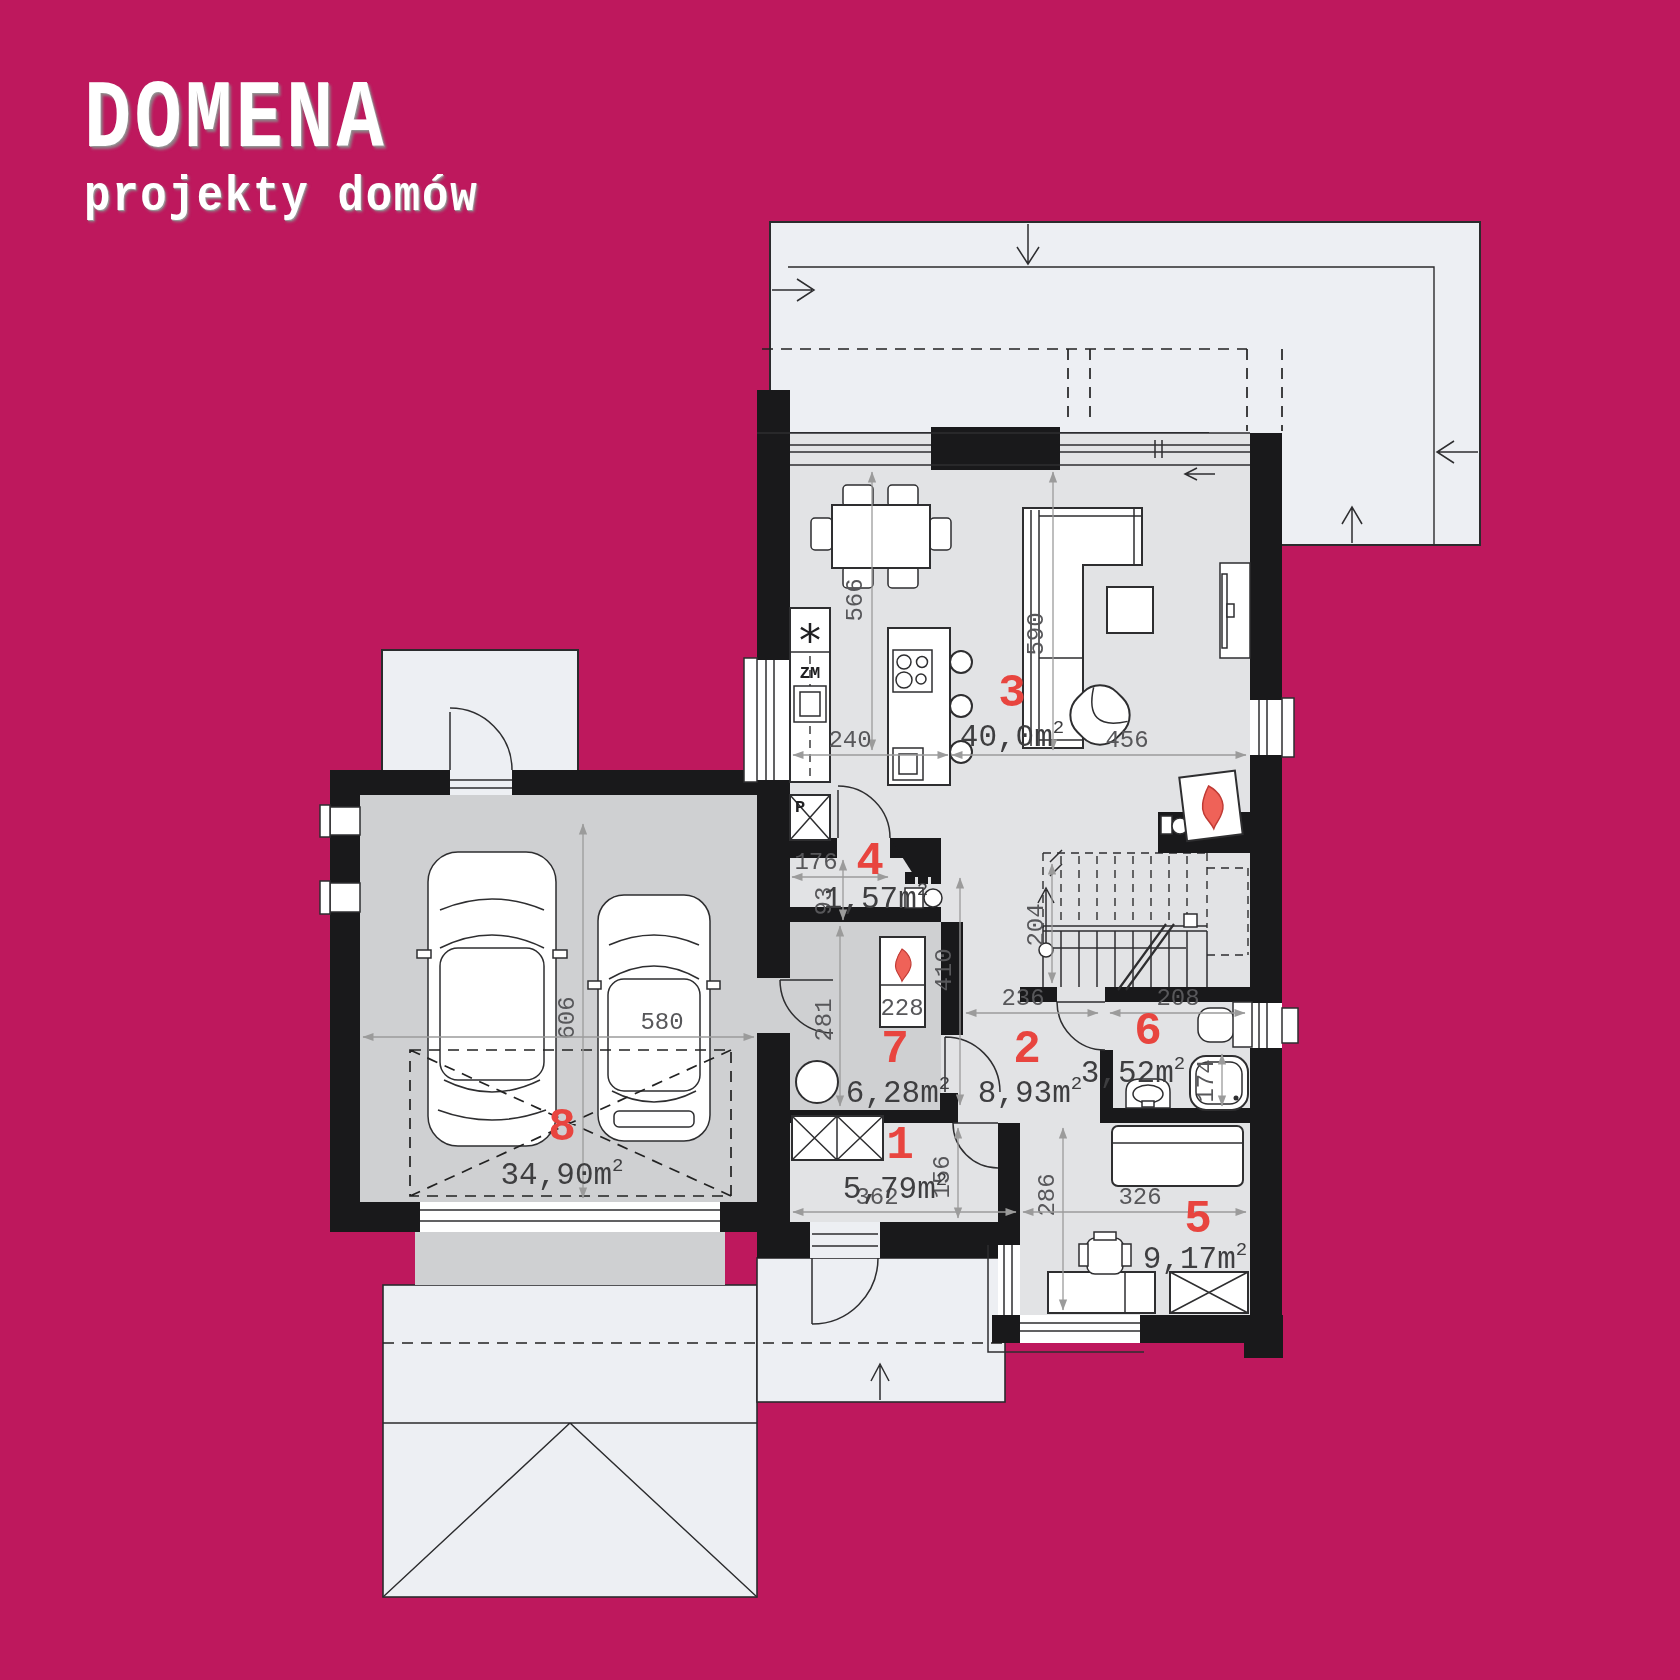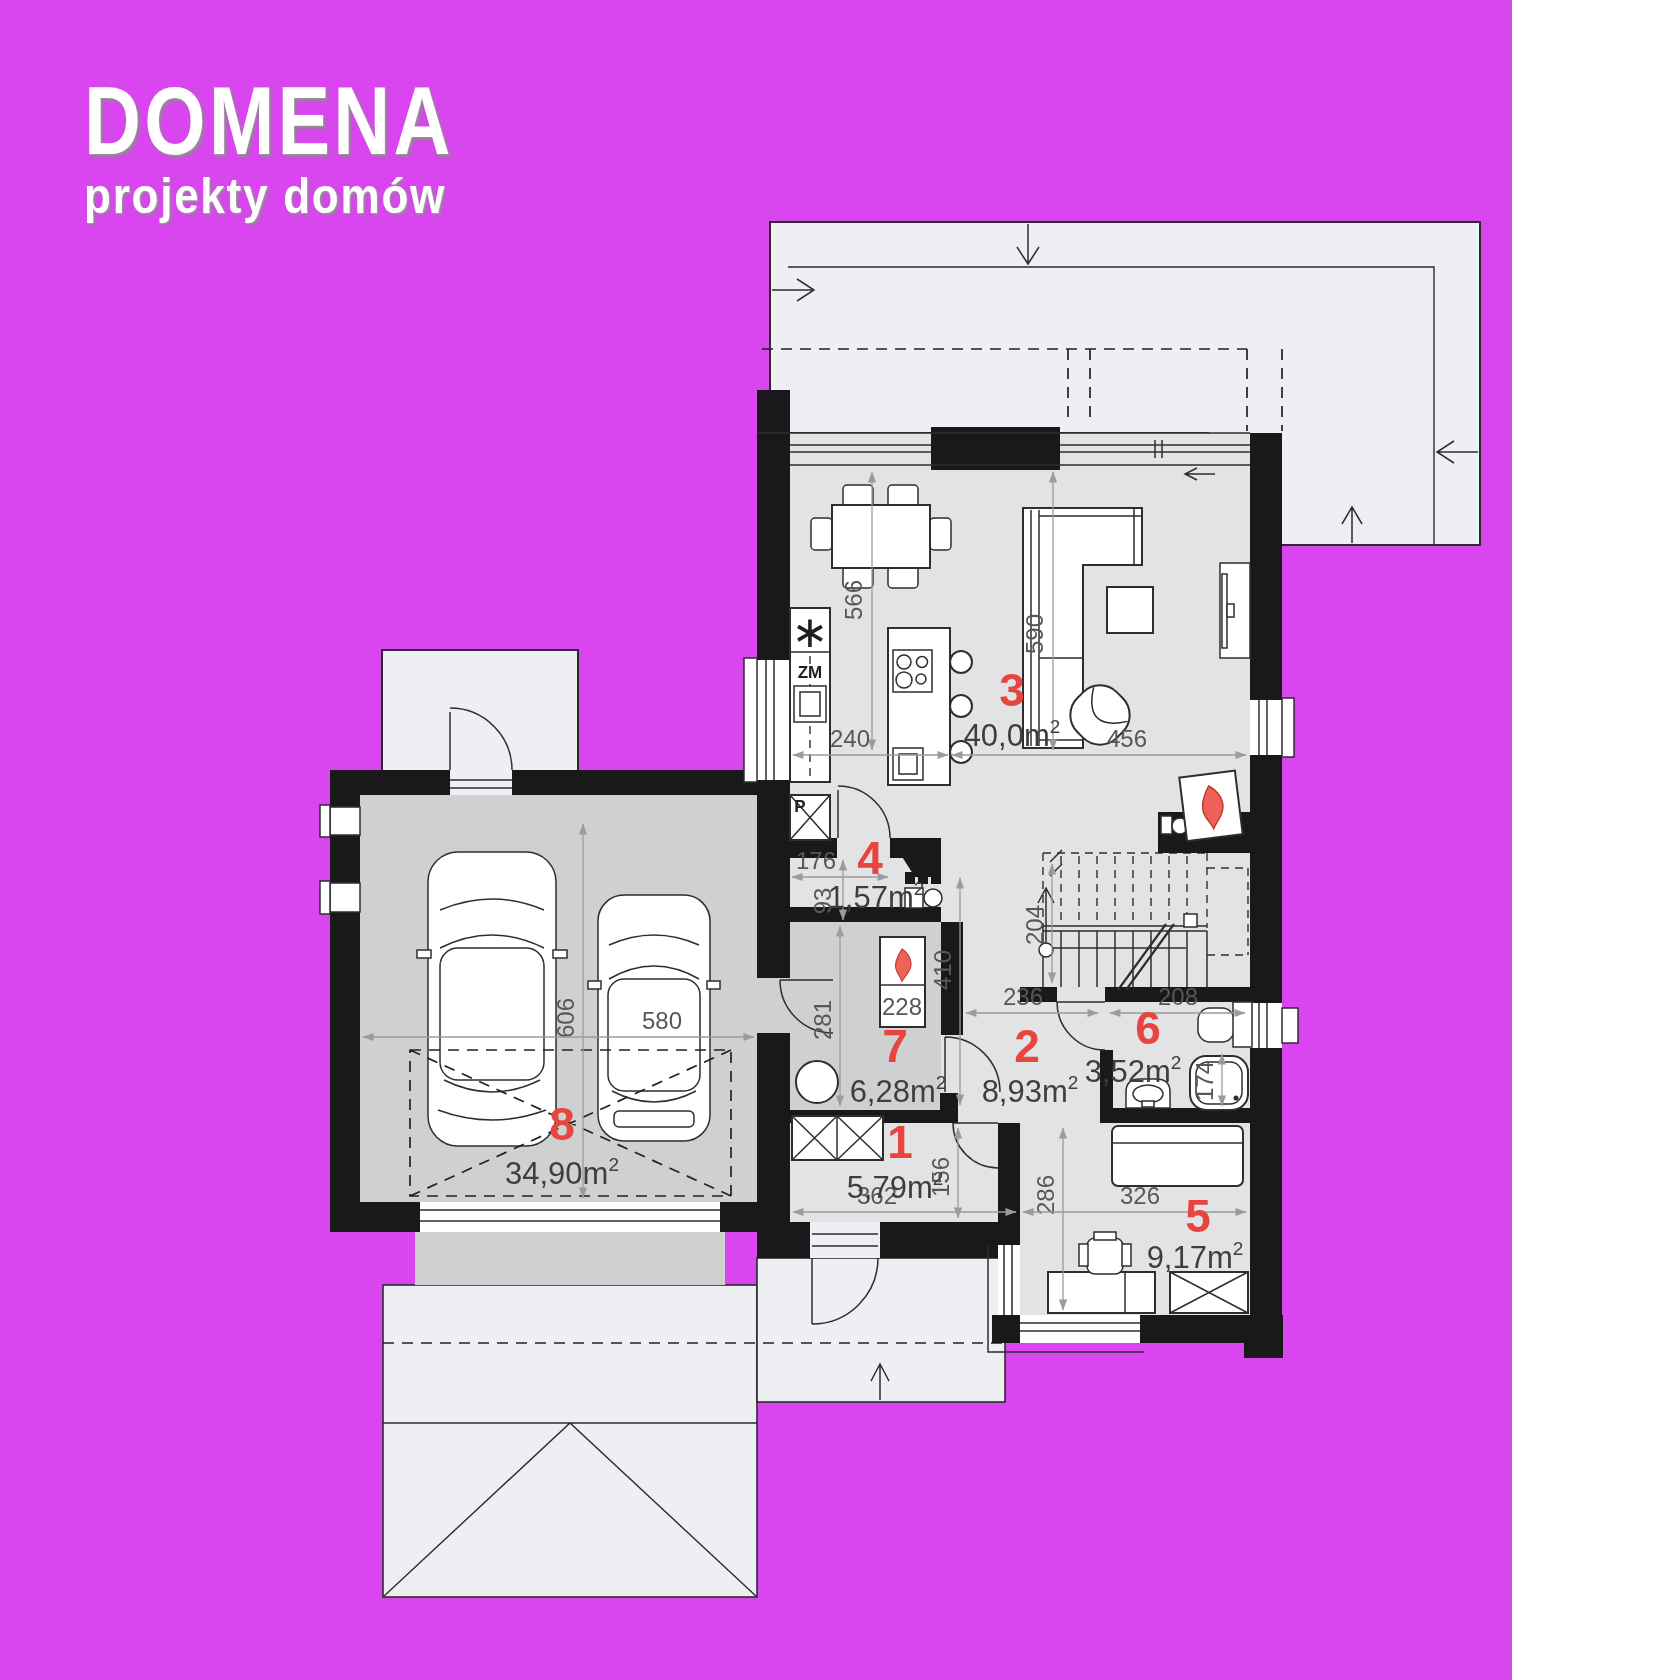--- a/index.html
+++ b/index.html
@@ -1,17 +1,17 @@
 <!DOCTYPE html>
 <html><head>
 <meta charset="utf-8">
 <style>
   html,body{margin:0;padding:0;background:#fff;}
-  #canvas{position:relative;width:1512px;height:1680px;background:#d946ef;overflow:hidden;
-          font-family:Liberation Sans, sans-serif;}
+  #canvas{position:relative;width:1680px;height:1680px;background:#be185d;overflow:hidden;
+          font-family:Liberation Mono, monospace;}
   #logo{position:absolute;left:84px;top:78px;color:#ffffff;line-height:0.9;user-select:none;}
   #logo .t1{font-size:96px;font-weight:bold;letter-spacing:4px;transform:scaleX(.82);transform-origin:left;
             text-shadow:3px 3px 3px rgba(140,140,140,.85), 1px 1px 0 rgba(190,190,190,.9);}
   #logo .t2{font-size:50px;font-weight:bold;letter-spacing:2px;margin-top:10px;transform:scaleX(.88);transform-origin:left;
             text-shadow:2px 2px 3px rgba(140,140,140,.85), 1px 1px 0 rgba(190,190,190,.9);}
   svg{position:absolute;left:0;top:0;}
   .ext{fill:#edeff3;stroke:#2b2b2d;stroke-width:2;}
   .extln{stroke:#2b2b2d;stroke-width:1.4;fill:none;}
   .floor{fill:#e2e3e5;}
   .floordk{fill:#cfd0d2;}

